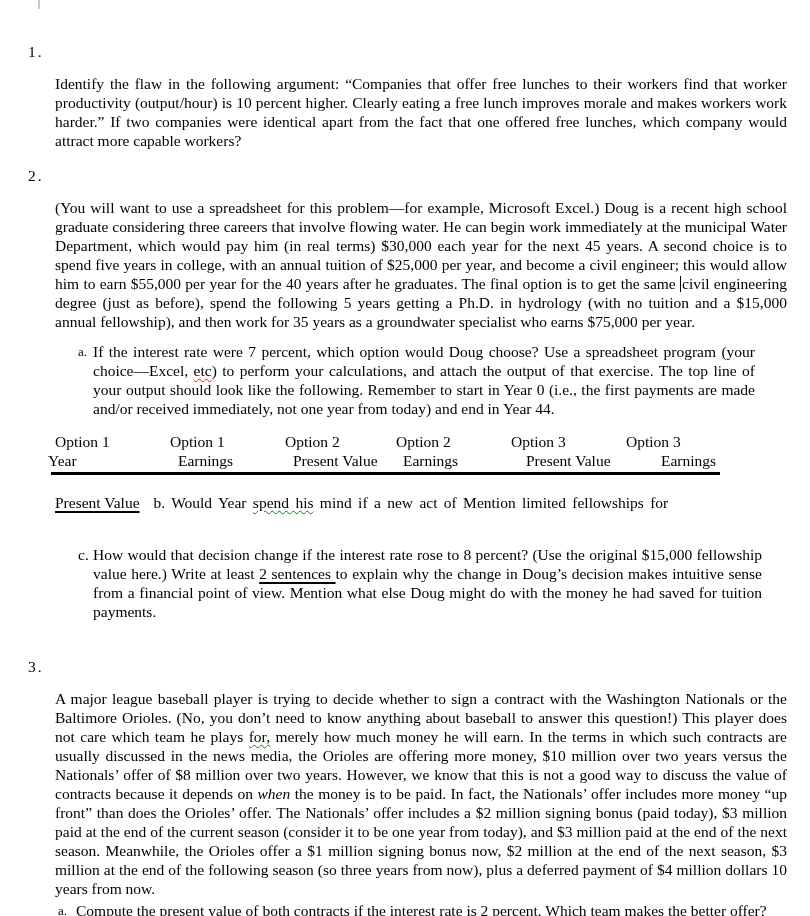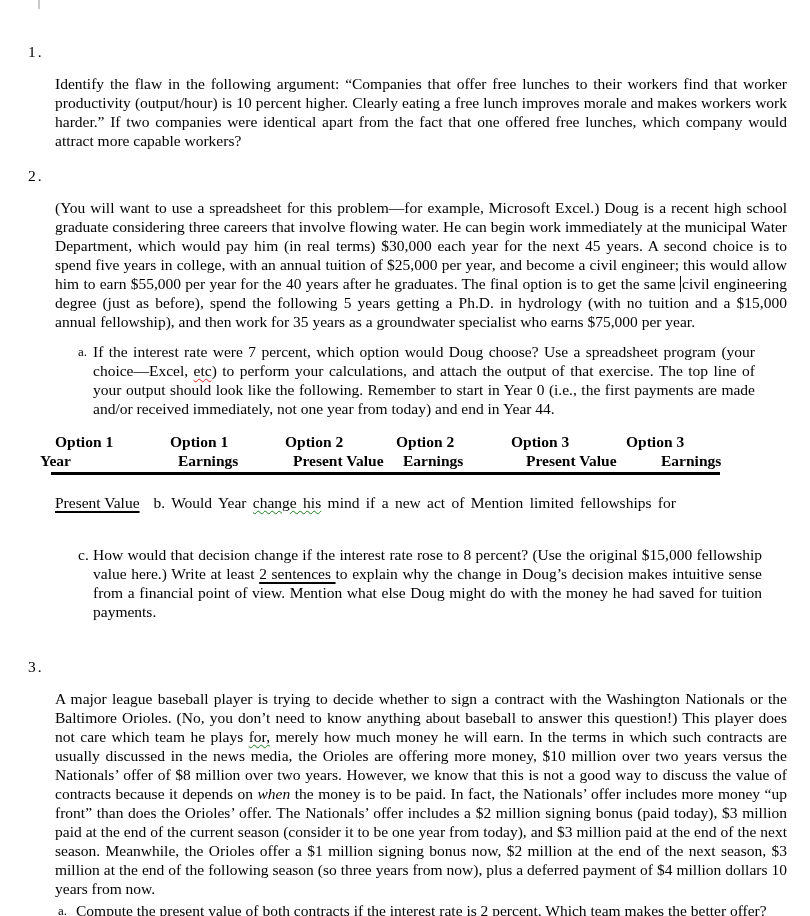--- a/index.html
+++ b/index.html
@@ -36,21 +36,21 @@
 
   .q2a { margin-left: 50px; margin-right: 32px; margin-top: 11px; }
   .q2a .submarker { width: 15px; }
   .q2c { margin-left: 50px; margin-right: 25px; margin-top: 33px; }
   .q2c .submarker { width: 15px; }
   .q3a { margin-left: 30px; margin-top: 3px; }
   .q3a .submarker { width: 18px; }
   .q3b { margin-left: 30px; }
   .q3b .submarker { width: 18px; }
 
-  .table-block { position: relative; height: 44px; margin-top: 14px; font-weight: bold; }
+  .table-block { position: relative; height: 44px; margin-top: 14px; }
   .tcell { position: absolute; white-space: nowrap; }
   .table-rule { position: absolute; top: 40px; left: 23px; width: 669px; height: 2.5px; background: #000; }
 
   .pvb-line { margin-top: 17px; margin-left: 27px; white-space: nowrap; }
   .pvb-rest { word-spacing: 2.5px; }
   .pvb-marker { margin-left: 14px; }
   .pvb-rest { margin-left: 6px; }
   .grad-line { margin-top: 20px; margin-left: 27px; }
 
   .u-solid { text-decoration: underline; text-underline-offset: 3px; text-decoration-thickness: 1.5px; }
@@ -89,31 +89,31 @@
     <div class="subbody"><span>If the interest rate were 7 percent, which option would Doug choose? Use a spreadsheet program (your choice—Excel, </span><span class="wavy-red">etc</span><span>) to perform your calculations, and attach the output of that exercise. The top line of your output should look like the following. Remember to start in Year 0 (i.e., the first payments are made and/or received immediately, not one year from today) and end in Year 44.</span></div>
   </div>
 
   <div class="table-block">
     <span class="tcell" style="left:27px;  top:0">Option 1</span>
     <span class="tcell" style="left:142px; top:0">Option 1</span>
     <span class="tcell" style="left:257px; top:0">Option 2</span>
     <span class="tcell" style="left:368px; top:0">Option 2</span>
     <span class="tcell" style="left:483px; top:0">Option 3</span>
     <span class="tcell" style="left:598px; top:0">Option 3</span>
-    <span class="tcell" style="left:12px;  top:19px">Year</span>
+    <span class="tcell" style="left:20px;  top:19px">Year</span>
     <span class="tcell" style="left:150px; top:19px">Earnings</span>
     <span class="tcell" style="left:265px; top:19px">Present Value</span>
     <span class="tcell" style="left:375px; top:19px">Earnings</span>
     <span class="tcell" style="left:498px; top:19px">Present Value</span>
     <span class="tcell" style="left:633px; top:19px">Earnings</span>
     <div class="table-rule"></div>
   </div>
 
   <div class="pvb-line">
-    <span class="u-solid">Present Value</span><span class="pvb-marker">b.</span><span class="pvb-rest"><span>Would Year </span><span class="wavy-green">change  his</span><span> mind if a new act of Mention limited fellowships for</span></span>
+    <span class="u-solid">Present Value</span><span class="pvb-marker">b.</span><span class="pvb-rest"><span>Would Year </span><span class="wavy-green">spend  his</span><span> mind if a new act of Mention limited fellowships for</span></span>
   </div>
 
   <div class="subitem q2c">
     <span class="submarker">c.</span>
     <div class="subbody"><span>How would that decision change if the interest rate rose to 8 percent? (Use the original $15,000 fellowship value here.) Write at least </span><span class="u-solid">2 sentences </span><span>to explain why the change in Doug’s decision makes intuitive sense from a financial point of view. Mention what else Doug might do with the money he had saved for tuition payments.</span></div>
   </div>
 
   <div class="question q3">
     <span class="qnum">3.</span>
     <div class="qbody"><span>A major league baseball player is trying to decide whether to sign a contract with the Washington Nationals or the Baltimore Orioles. (No, you don’t need to know anything about baseball to answer this question!) This player does not care which team he plays </span><span class="wavy-green">for,</span><span> merely how much money he will earn. In the terms in which such contracts are usually discussed in the news media, the Orioles are offering more money, $10 million over two years versus the Nationals’ offer of $8 million over two years. However, we know that this is not a good way to discuss the value of contracts because it depends on </span><span class="it">when</span><span> the money is to be paid.  In fact, the Nationals’ offer includes more money “up front” than does the Orioles’ offer. The Nationals’ offer includes a $2 million signing bonus (paid today), $3 million paid at the end of the current season (consider it to be one year from today), and $3 million paid at the end of the next season. Meanwhile, the Orioles offer a $1 million signing bonus now, $2 million at the end of the next season, $3 million at the end of the following season (so three years from now), plus a deferred payment of $4 million dollars 10 years from now.</span></div>

